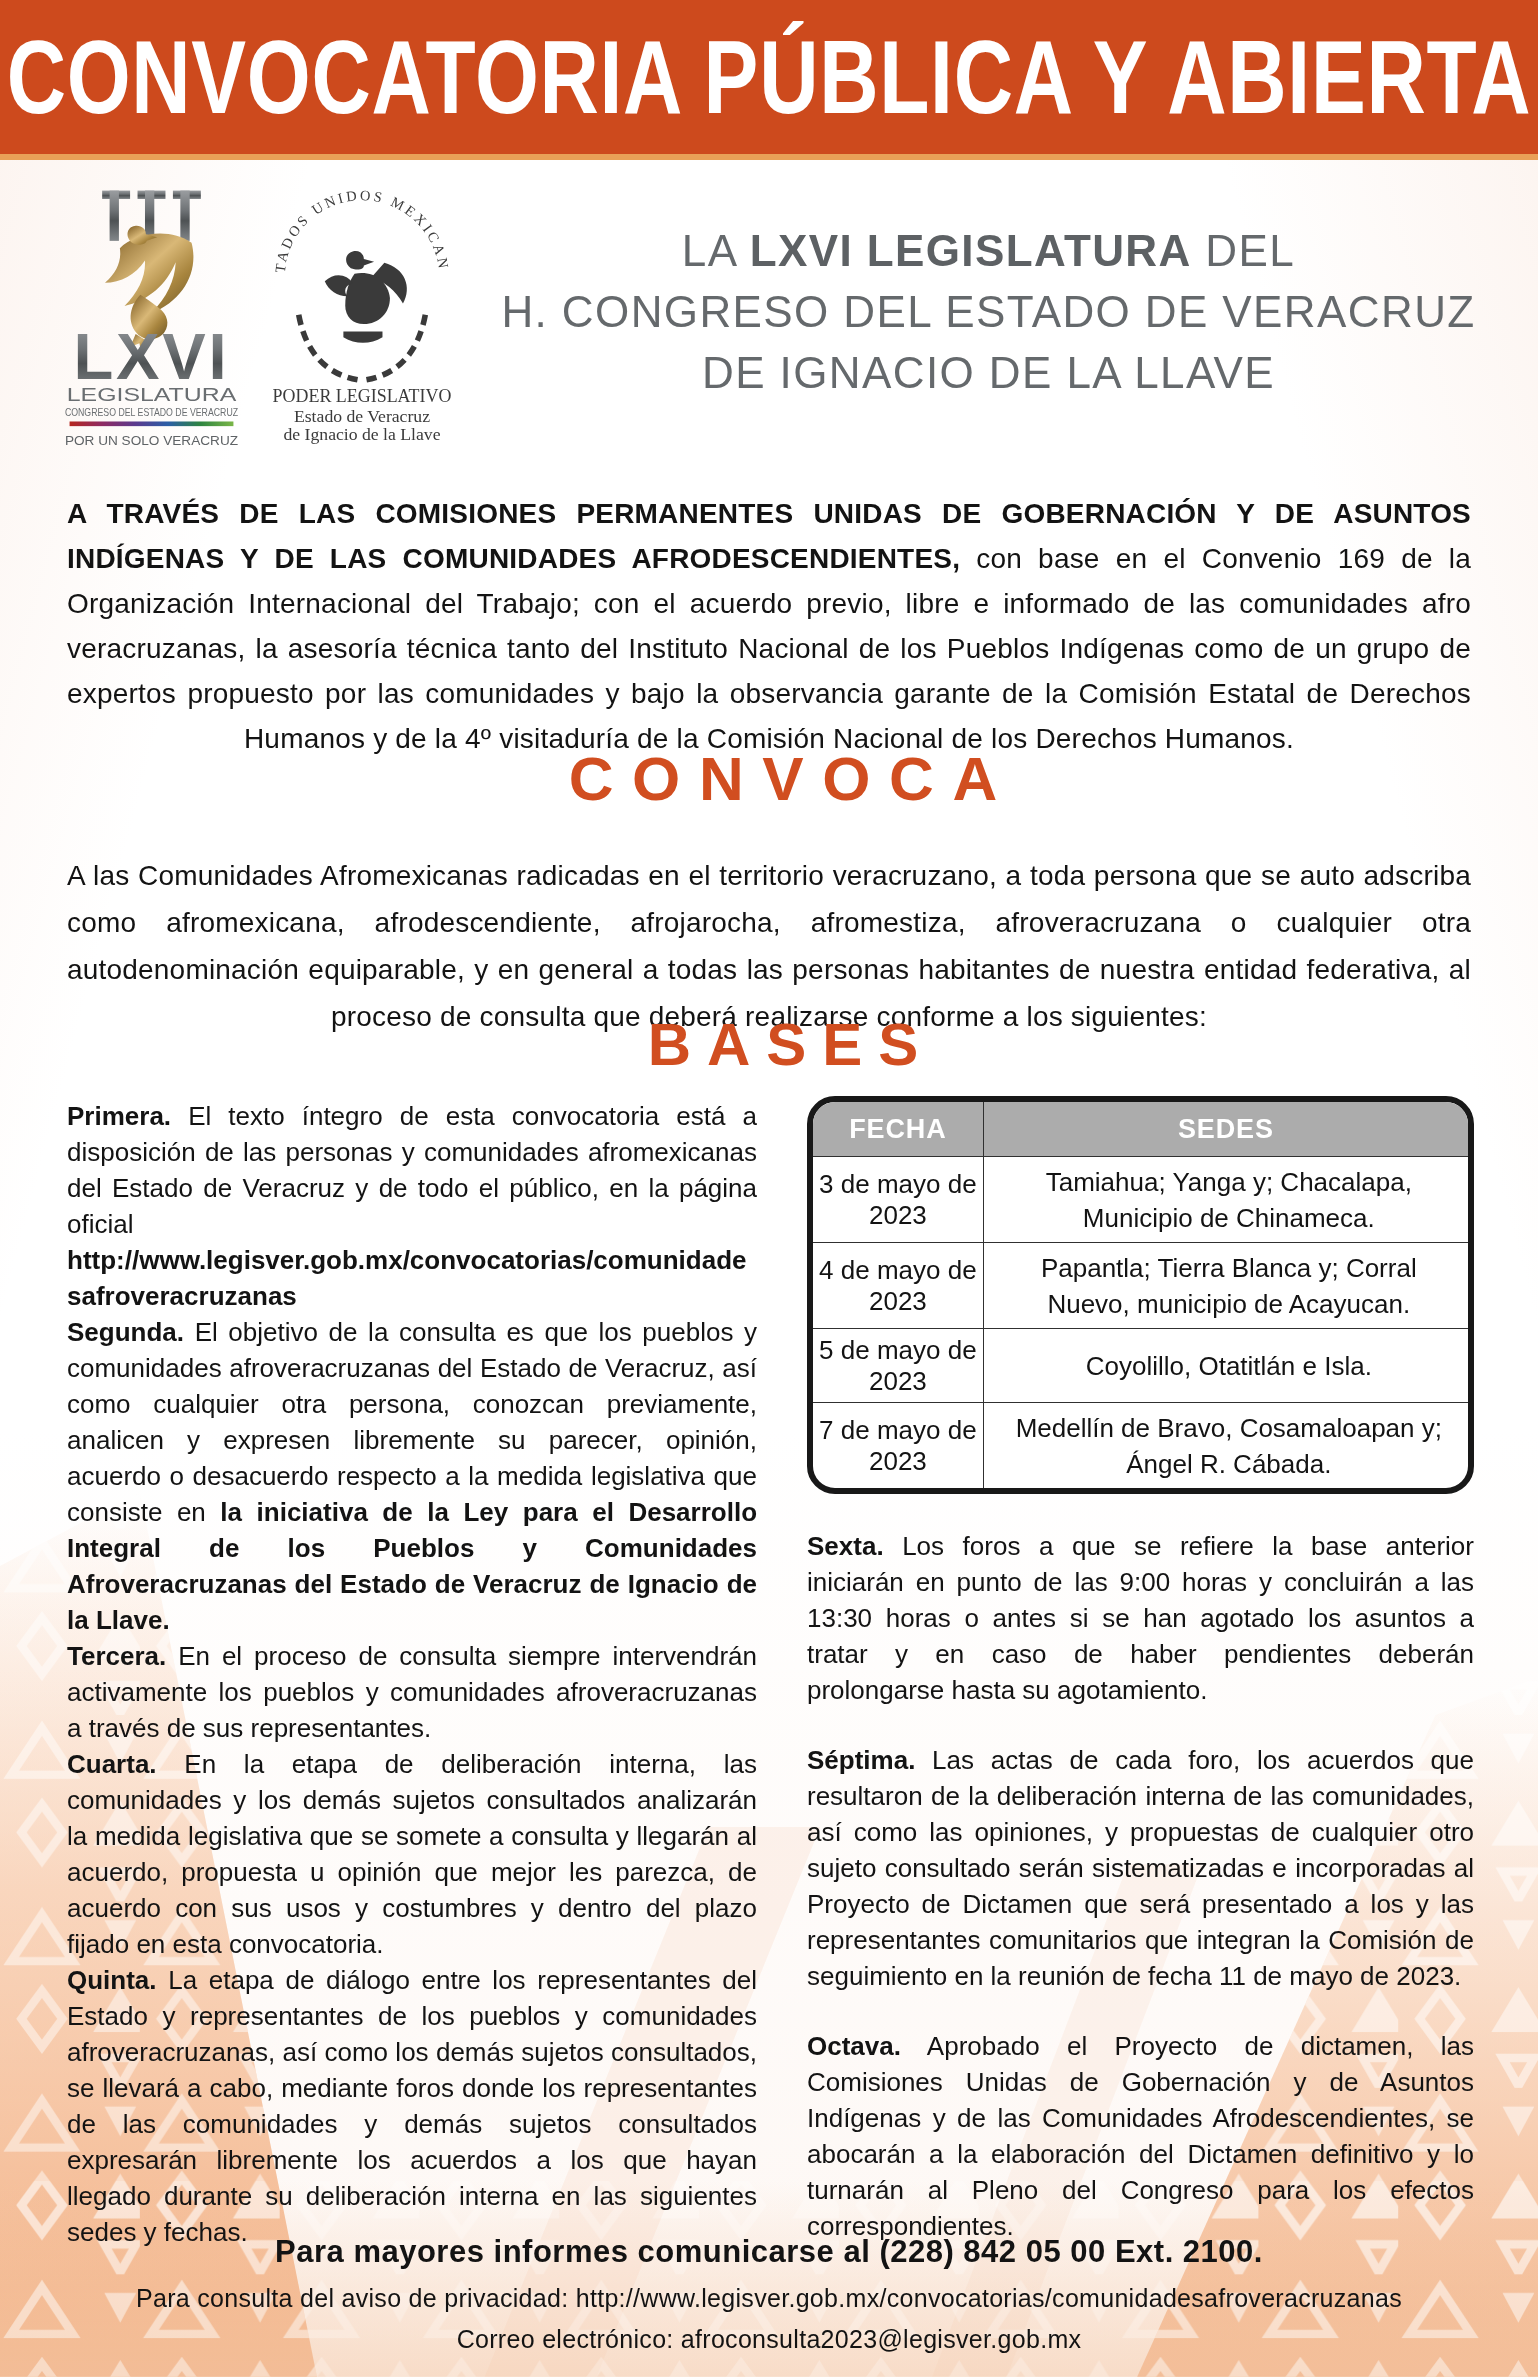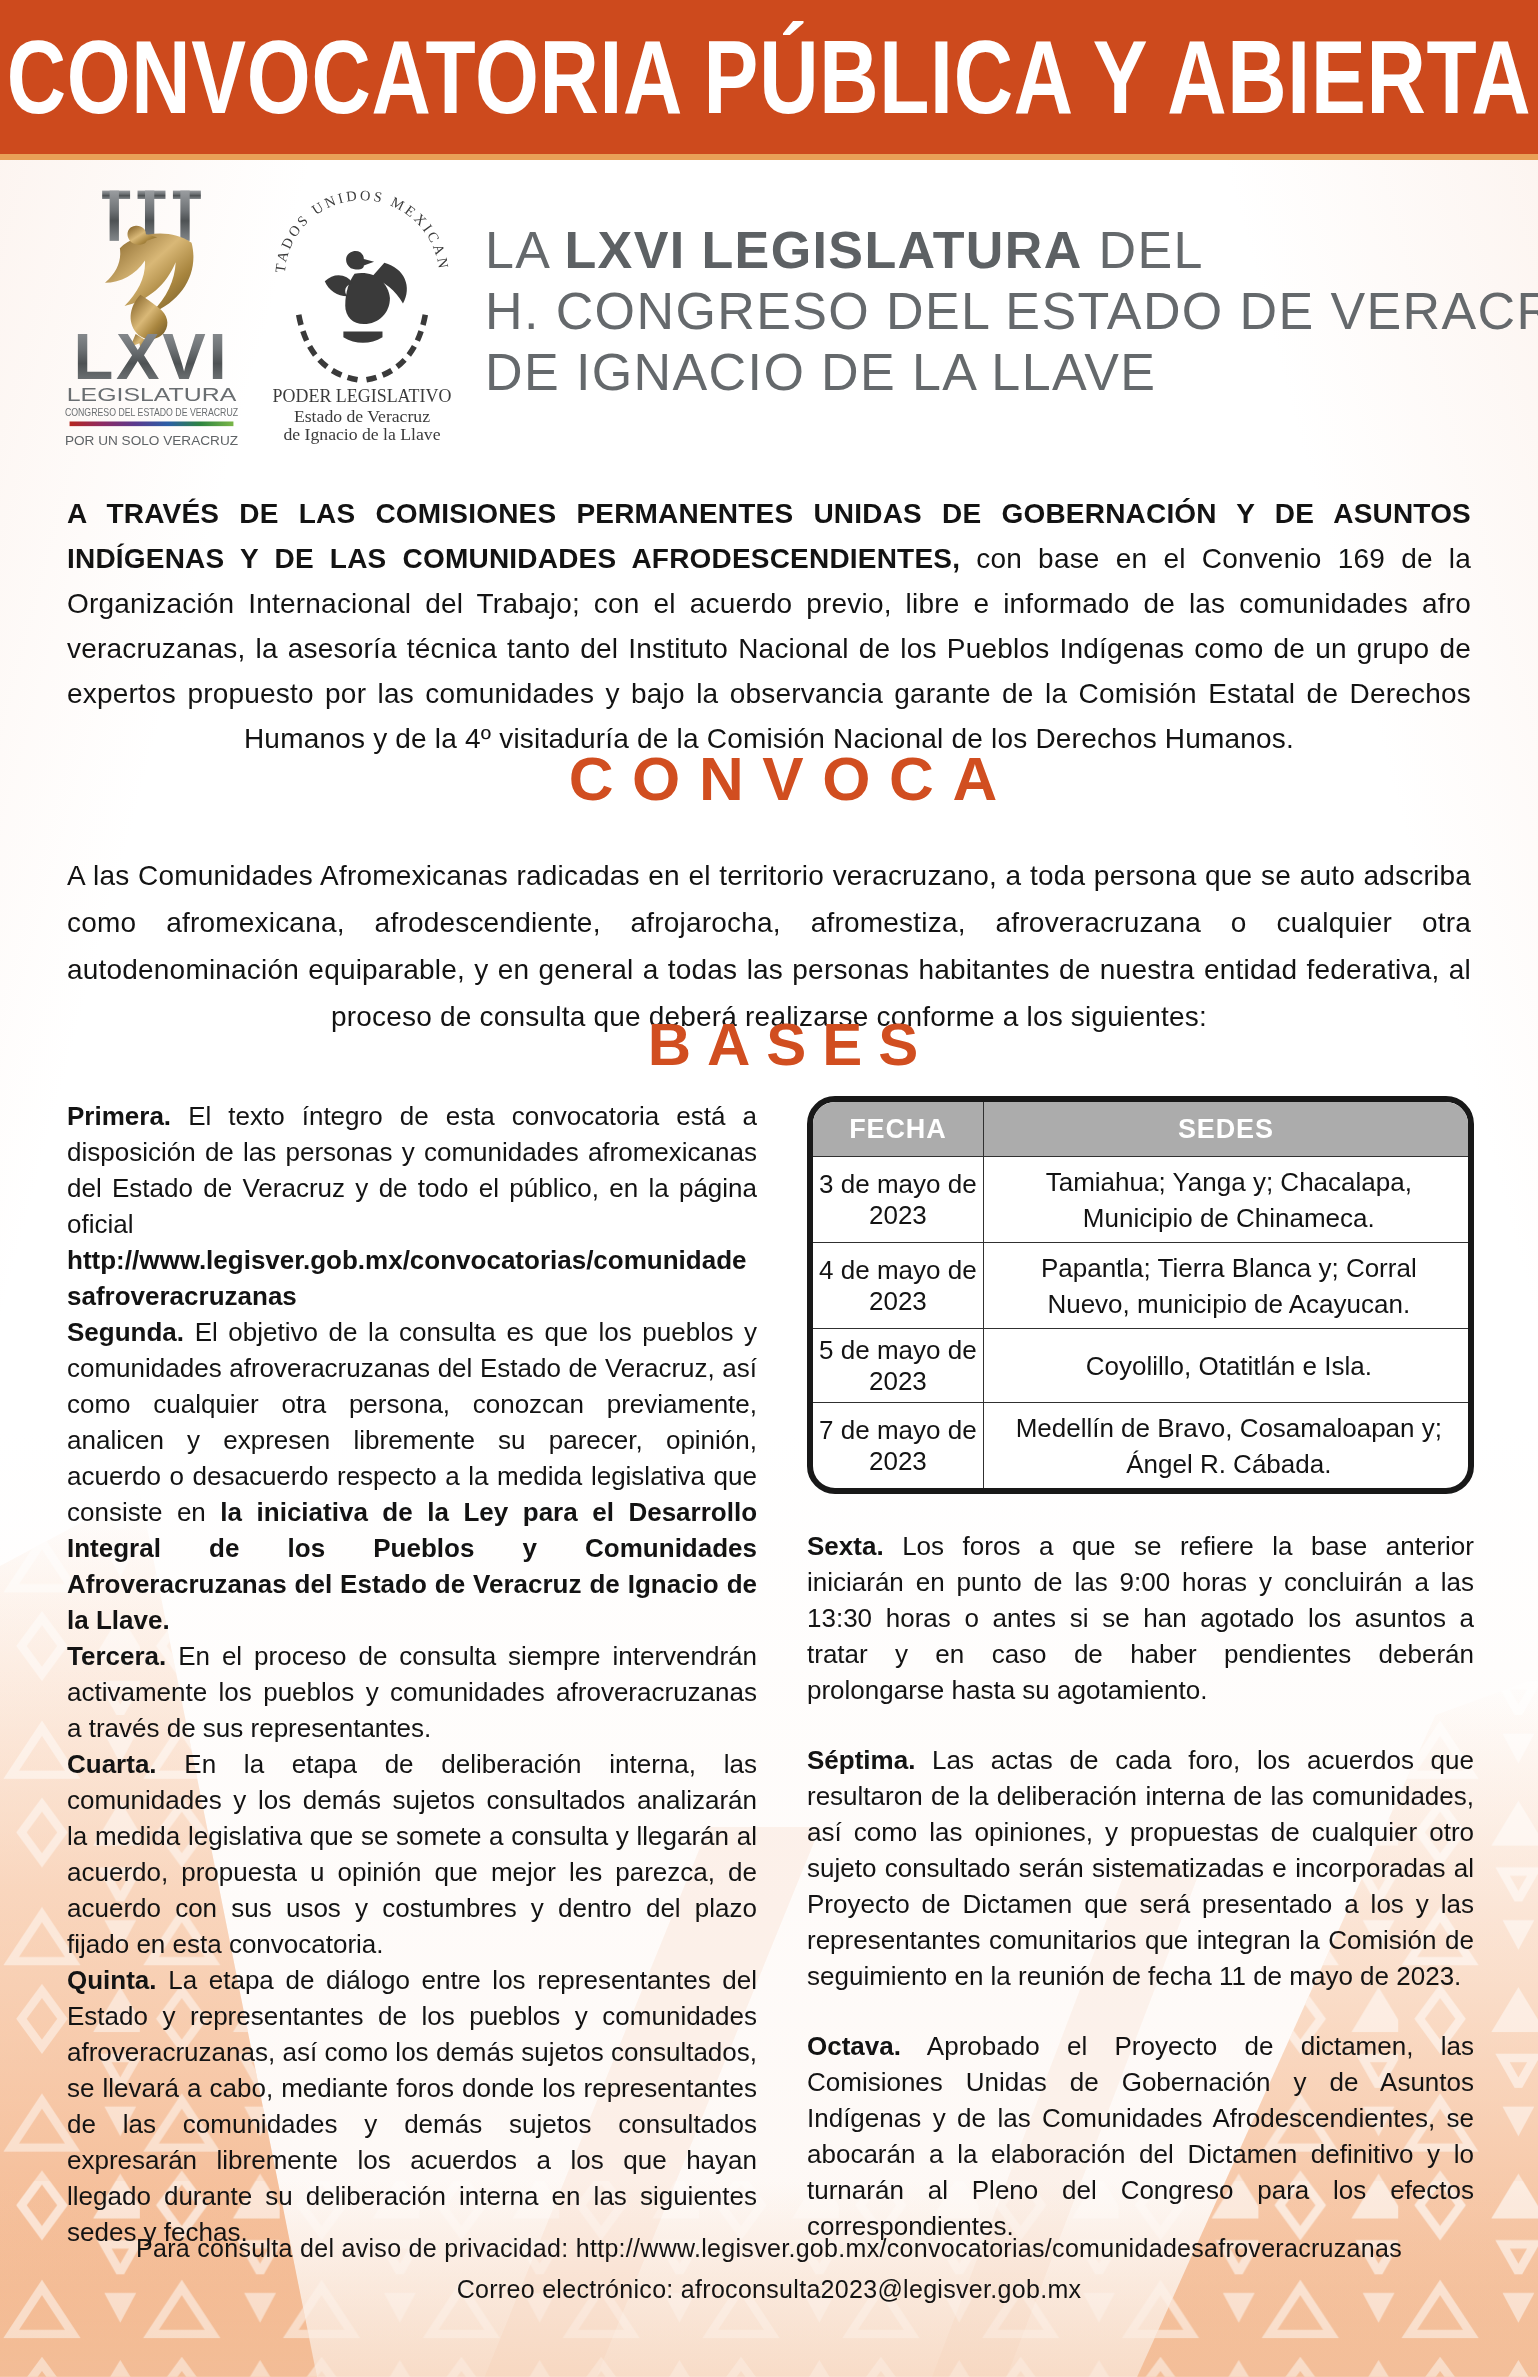--- a/index.html
+++ b/index.html
@@ -16,21 +16,21 @@
   
   .banner{position:absolute;top:0;left:0;width:1538px;height:154px;background:#CD4A1D;
     border-bottom:6.5px solid #E9A057;display:flex;align-items:center;justify-content:center;z-index:1;}
   .banner-text{color:#ffffff;font-weight:700;font-size:104px;letter-spacing:0.9px;white-space:nowrap;
     transform:scaleX(0.79);transform-origin:center;}
   
   .lxvi-logo{position:absolute;left:50px;top:185px;z-index:1;}
   .seal-logo{position:absolutef;position:absolute;left:263px;top:177px;z-index:1;}
   
   .title{position:absolute;left:485px;top:220px;width:1007px;z-index:1;color:#65696C;}
-  .title .line{font-size:52px;line-height:61px;letter-spacing:1.4px;white-space:nowrap;}
+  .title .line{font-size:44px;line-height:61px;letter-spacing:1.4px;white-space:nowrap;text-align:center;}
   .title b{font-weight:700;color:#5D6164;}
   
   .intro{position:absolute;left:67px;top:463px;width:1404px;z-index:1;
     font-size:28px;line-height:45px;text-align:justify;text-align-last:center;letter-spacing:0.2px;color:#131313;}
   .intro b{font-weight:700;}
   
   .h-orange{position:absolute;left:14px;width:1538px;text-align:center;z-index:1;color:#D14E20;font-weight:700;}
   .h-convoca{top:743px;font-size:62px;letter-spacing:18.6px;text-indent:18.6px;}
   .h-bases{top:1010px;font-size:60px;letter-spacing:16px;text-indent:16px;}
   
@@ -227,18 +227,19 @@
           </tr>
         </tbody>
       </table>
     </div>
     <p class="base"><b>Sexta.</b><span> Los foros a que se refiere la base anterior iniciarán en punto de las 9:00 horas y concluirán a las 13:30  horas o antes si se han agotado los asuntos a tratar y en caso de haber pendientes deberán prolongarse hasta su agotamiento.</span></p>
     <p class="base"><b>Séptima.</b><span> Las actas de cada foro, los acuerdos que resultaron de la deliberación interna de las comunidades, así como las opiniones, y propuestas de cualquier otro sujeto consultado serán sistematizadas e incorporadas al Proyecto de Dictamen que será presentado a los y las representantes comunitarios que integran la Comisión de seguimiento en la reunión de fecha 11 de mayo de 2023.</span></p>
     <p class="base"><b>Octava.</b><span> Aprobado el Proyecto de dictamen, las Comisiones Unidas de Gobernación y de Asuntos Indígenas y de las Comunidades Afrodescendientes, se abocarán a la elaboración del Dictamen definitivo y lo turnarán al Pleno del Congreso para los efectos correspondientes.</span></p>
   </div>
 
   <div class="footer">
+    <p class="f1">Para mayores informes comunicarse al (228) 842 05 00 Ext. 2100.</p>
     <p class="f2">Para consulta del aviso de privacidad: http://www.legisver.gob.mx/convocatorias/comunidadesafroveracruzanas</p>
     <p class="f3">Correo electrónico: afroconsulta2023@legisver.gob.mx</p>
   </div>
 
 </div>
 
 
 </body></html>

